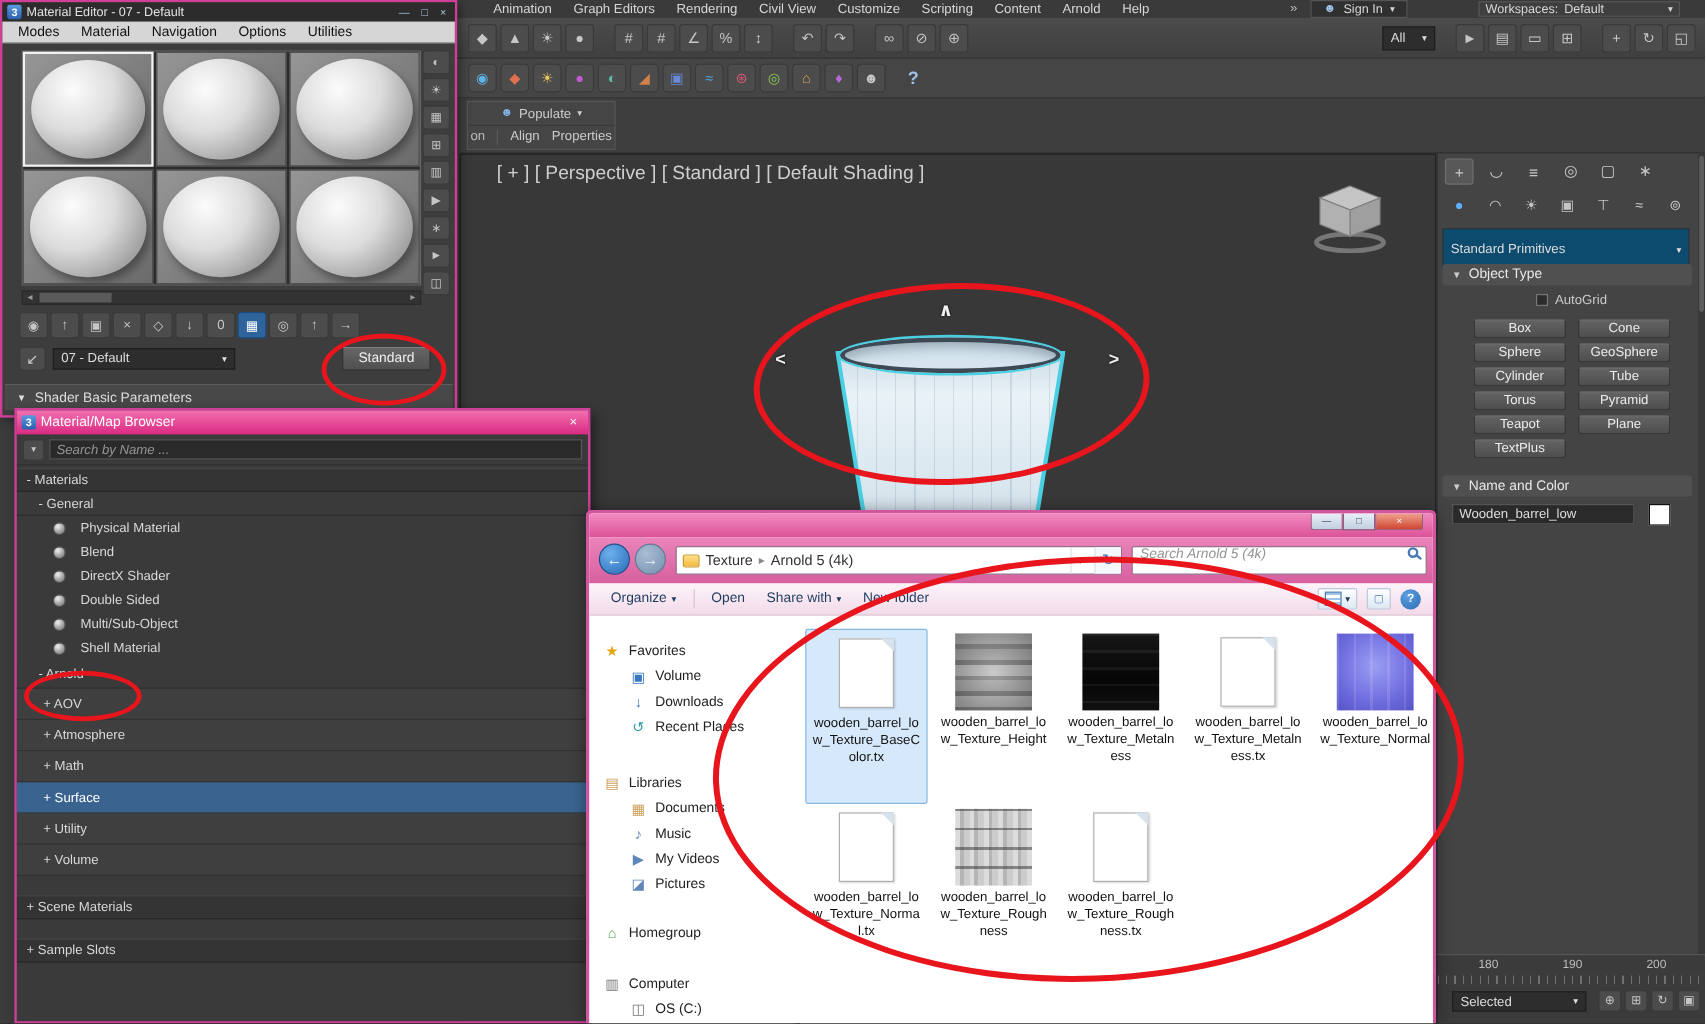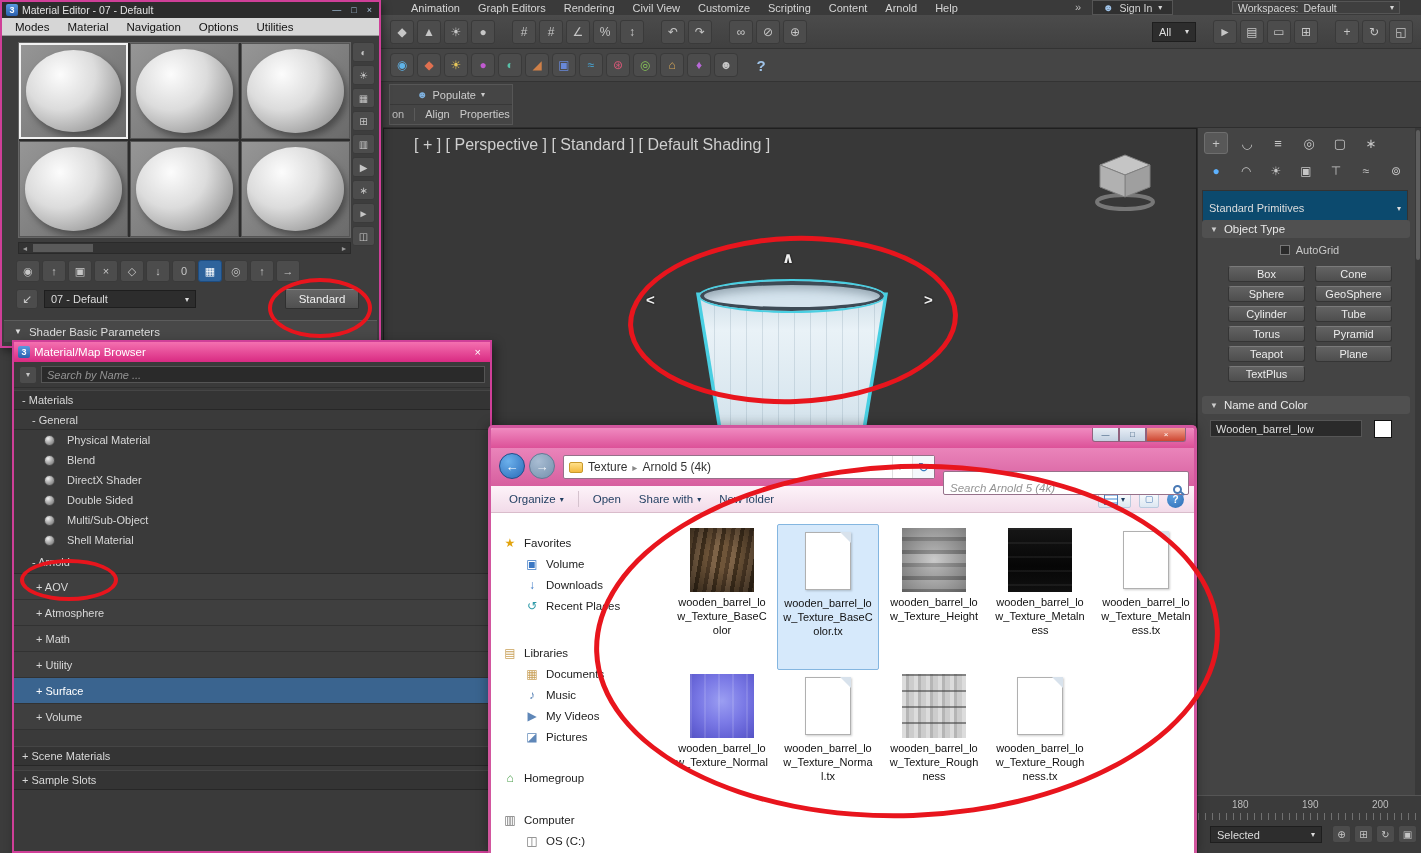--- a/index.html
+++ b/index.html
@@ -115,39 +115,39 @@
 .mb-tree{position:absolute;left:0;top:48px;right:0;bottom:0;overflow:hidden;font-size:11px;color:#d8d8d8}
 .trow{display:flex;align-items:center}
 .th0{height:20px;background:#343434;border-top:1px solid #454545;border-bottom:1px solid #272727;padding-left:8px}
 .th1{height:20px;background:#3a3a3a;border-bottom:1px solid #2d2d2d;padding-left:18px}
 .h24{height:24px}
 .ti{height:20px;padding-left:30px;gap:12px}
 .mdot{width:11px;height:11px;border-radius:50%;background:radial-gradient(circle at 35% 30%,#f0f0f0,#a0a0a0 55%,#6d6d6d);border:1px solid #4e4e4e;flex:none}
 .ta{height:26px;padding-left:22px;background:#3f3f3f;border-bottom:1px solid #323232}
 .ta.sel{background:#3a648f;color:#fff}
 .mt{margin-top:16px}
-.mt2{margin-top:4px}
+.mt2{margin-top:16px}
 
 #ex{position:absolute;left:488px;top:425px;width:709px;height:428px;z-index:40;border:3px solid #d2569e;border-bottom:none;border-radius:5px 5px 0 0;background:#fff;box-shadow:0 0 12px rgba(0,0,0,.35)}
 .ex-title{height:20px;background:linear-gradient(#f08ac0,#dc5198);position:relative;border-radius:2px 2px 0 0}
 .wc{position:absolute;right:8px;top:0;display:flex}
 .wc span{display:flex;align-items:center;justify-content:center;font-size:8px;height:14px;border:1px solid #90627e;border-top:none}
 .wmin,.wmax{width:27px;background:linear-gradient(#e8eef6,#c2d0e0);color:#274a6d}
 .wmin{border-radius:0 0 0 3px}
 .wclose{width:40px;background:linear-gradient(#f0a28f,#ce4631);color:#fff;border-radius:0 0 3px 0;font-size:9px}
 .ex-nav{height:38px;background:linear-gradient(#ea84ba,#d75f9f);position:relative}
 .nav-b,.nav-f{position:absolute;top:5px;width:26px;height:26px;border-radius:50%;display:flex;align-items:center;justify-content:center;font-size:13px;color:#fff}
 .nav-b{left:8px;background:radial-gradient(circle at 35% 30%,#6cb1ec,#2a6ab8);border:1px solid #1c4f8a}
 .nav-f{left:38px;background:radial-gradient(circle at 35% 30%,#a9bdd3,#7490ad);border:1px solid #5f7a94;color:#eef2f7}
 .crumb{position:absolute;left:72px;top:7px;width:372px;height:24px;background:#fff;border:1px solid #96718a;border-radius:2px;display:flex;align-items:center;gap:5px;padding-left:5px;font-size:12px;color:#333}
 .folder{width:14px;height:11px;background:linear-gradient(#ffe08a,#f2b93f);border:1px solid #c8992c;border-radius:2px;flex:none}
 .sep{color:#888;font-size:10px}
 .addr-caret{color:#555;font-size:8px;padding:0 5px;border-left:1px solid #e0e0e0;height:100%;display:flex;align-items:center}
 .addr-refresh{color:#3a7ebf;font-size:13px;padding:0 5px;border-left:1px solid #e0e0e0;height:100%;display:flex;align-items:center;background:#f4f8fc}
-.ex-search{position:absolute;left:452px;top:23px;width:246px;height:24px;background:#fff;border:1px solid #96718a;border-radius:2px;display:flex;align-items:flex-end;padding:0 6px}
+.ex-search{position:absolute;left:452px;top:7px;width:246px;height:24px;background:#fff;border:1px solid #96718a;border-radius:2px;display:flex;align-items:flex-start;padding:0 6px}
 .ex-search input{flex:1;border:none;outline:none;font-size:11.5px;font-family:inherit;color:#333;background:transparent}
 .mag{width:9px;height:9px;border:2px solid #4a7ab5;border-radius:50%;position:relative;margin-left:4px;flex:none}
 .mag::after{content:"";position:absolute;width:6px;height:2px;background:#4a7ab5;right:-5px;bottom:-2px;transform:rotate(40deg)}
 .ex-cmd{height:27px;background:linear-gradient(#fdf3f9,#f2dbe9);border-bottom:1px solid #d9bccb;display:flex;align-items:center;gap:2px;padding:0 10px;font-size:11.5px;color:#1e3c5f}
 .cmd-item{display:flex;align-items:center;gap:4px;padding:3px 8px;border-radius:2px}
 .vbar{width:1px;height:16px;background:#d5c2ce;margin:0 4px}
 .viewbtn{display:flex;align-items:center;gap:3px;padding:2px 5px;border:1px solid #b9cade;background:linear-gradient(#fff,#dde8f2);border-radius:2px;margin-right:6px}
 .vb-ico{width:14px;height:12px;border:1px solid #4a7ab5;background:repeating-linear-gradient(0deg,#9ec3e8 0 2px,#fff 2px 4px)}
 .pvbtn{width:20px;height:18px;border:1px solid #b9cade;background:linear-gradient(#fff,#dde8f2);border-radius:2px;margin-right:6px;display:flex;align-items:center;justify-content:center;font-size:9px;color:#4a7ab5}
 .helpbtn{width:17px;height:17px;border-radius:50%;background:radial-gradient(circle at 35% 30%,#5da0e0,#2d6cb4);color:#fff;font-size:10px;font-weight:bold;display:flex;align-items:center;justify-content:center}
@@ -469,25 +469,25 @@
         </div>
       <div class="trow ta">
           <span>+ AOV</span>
         </div>
       <div class="trow ta">
           <span>+ Atmosphere</span>
         </div>
       <div class="trow ta">
           <span>+ Math</span>
         </div>
+      <div class="trow ta sel">
+          <span>+ Surface</span>
+        </div>
       <div class="trow ta">
           <span>+ Utility</span>
-        </div>
-      <div class="trow ta sel">
-          <span>+ Surface</span>
         </div>
       <div class="trow ta">
           <span>+ Volume</span>
         </div>
       <div class="trow th0 mt">
           <span>+ Scene Materials</span>
         </div>
       <div class="trow th0 mt2">
           <span>+ Sample Slots</span>
         </div>
@@ -588,26 +588,20 @@
           <span class="sic gry">▥</span>
           <span>Computer</span>
         </div>
       <div class="sitem ind">
           <span class="sic gry">◫</span>
           <span>OS (C:)</span>
         </div>
       <div class="sitem ind"></div>
     </div>
     <div class="ex-files">
-      <div class="fitem">
-          <div class="thwrap">
-            <div class="th th-wood"></div>
-          </div>
-          <div class="flabel">wooden_barrel_low_Texture_BaseColor</div>
-        </div>
       <div class="fitem fsel">
           <div class="thwrap">
             <div class="th-doc"></div>
           </div>
           <div class="flabel">wooden_barrel_low_Texture_BaseColor.tx</div>
         </div>
       <div class="fitem">
           <div class="thwrap">
             <div class="th th-height"></div>
           </div>

